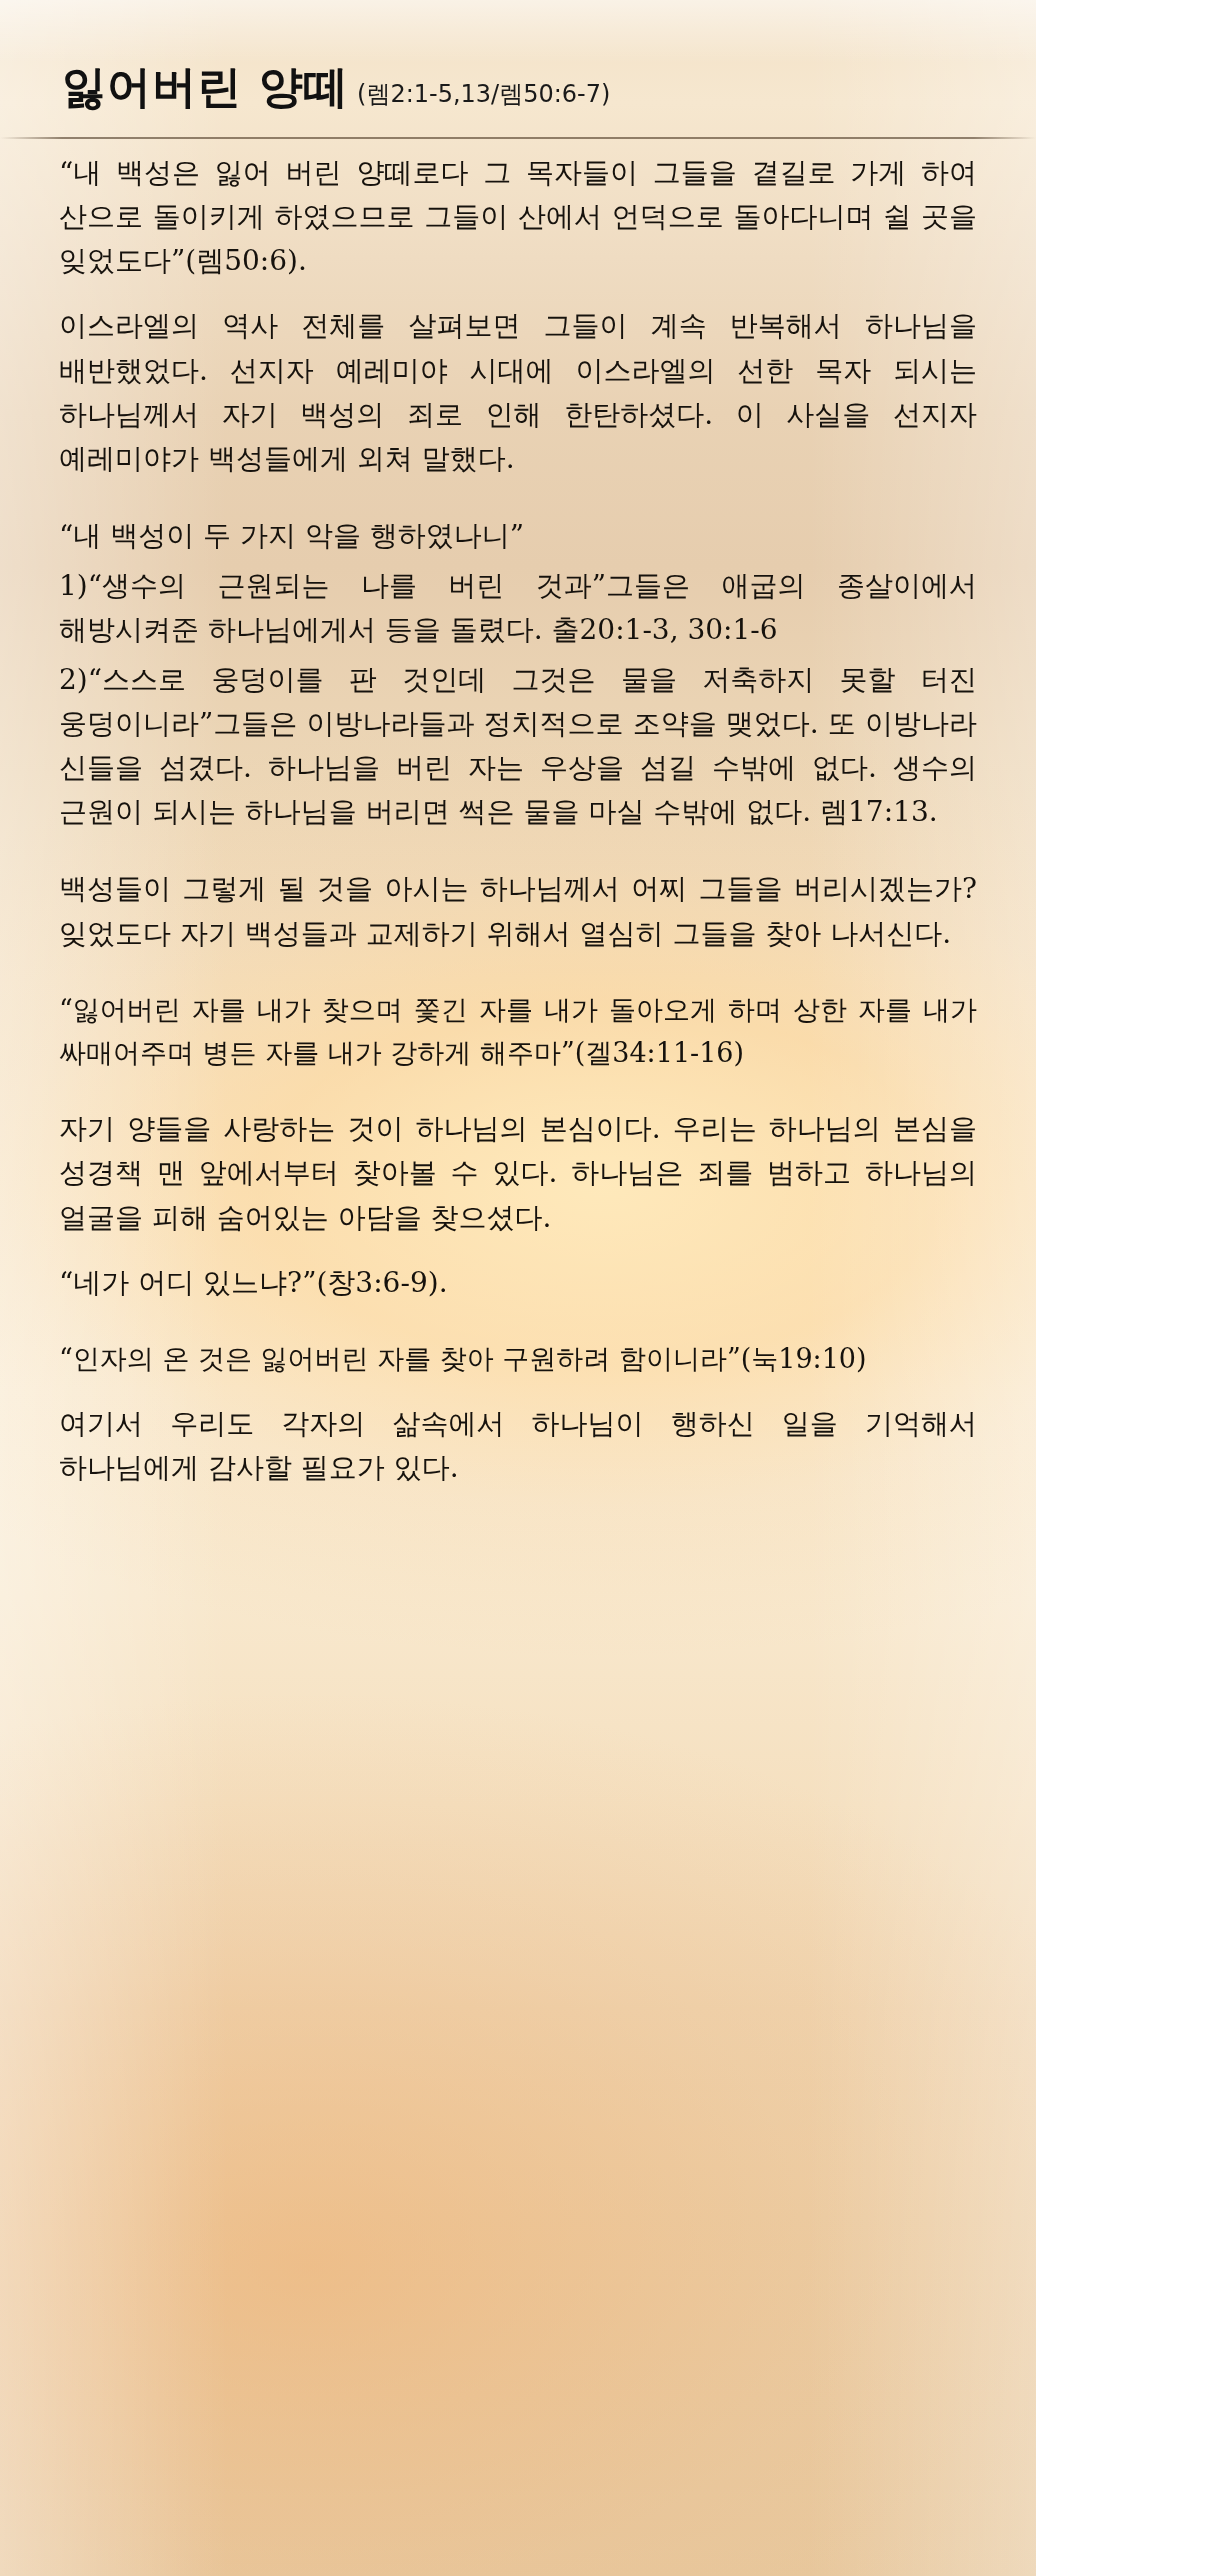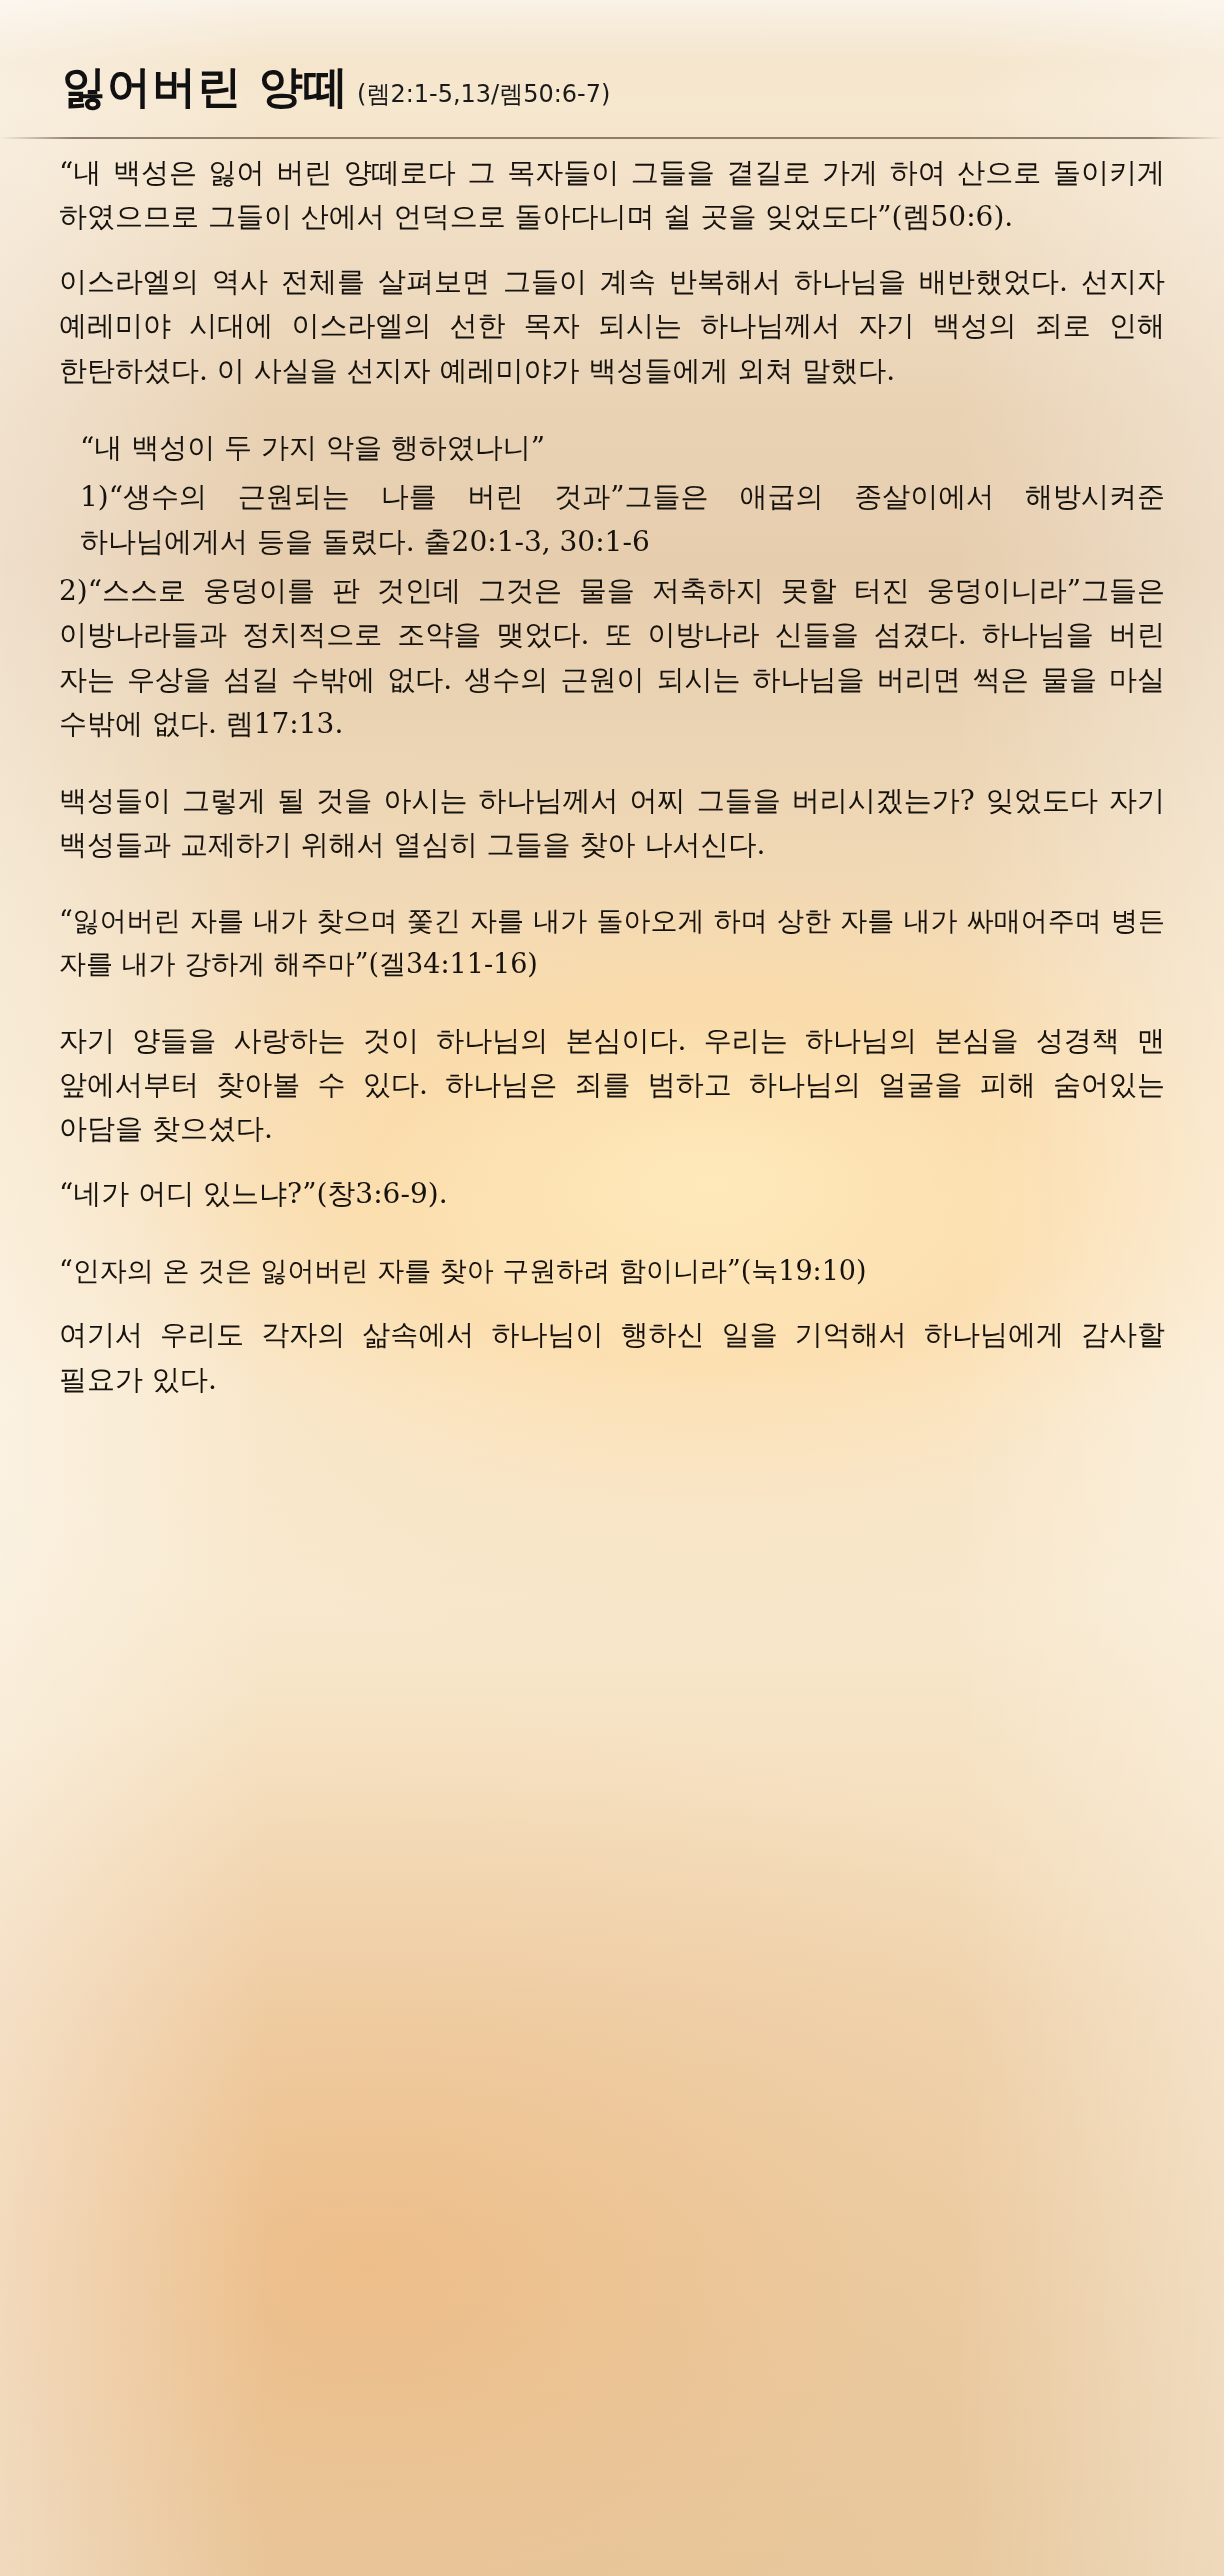--- a/index.html
+++ b/index.html
@@ -8,21 +8,21 @@
   }
   body {
     width: 1224px;
     background: #ffffff;
     font-family: "DejaVu Serif", "Liberation Serif", serif;
   }
 
   
   .page {
     position: relative;
-    width: 1224px;
+    width: 1036px;
     height: 2576px;
     overflow: hidden;
     
     background:
       radial-gradient(ellipse 894px 473px at 58% 46%, rgba(255,233,186,0.95) 0%, rgba(255,214,150,0.55) 38%, rgba(247,196,132,0.12) 68%, rgba(255,255,255,0) 100%),
       radial-gradient(ellipse 1156px 736px at 30% 88%, rgba(239,176,114,0.55) 0%, rgba(236,186,136,0.25) 45%, rgba(255,255,255,0) 78%),
       linear-gradient(180deg,
         #f3e2c8 0%,
         #f6e7cf 4%,
         #efdcc2 10%,
@@ -91,21 +91,20 @@
     color: #16120d;
     font-size: 28px;
     line-height: 1.58;
     margin: 0 0 21px 0;
     text-align: justify;
     text-justify: inter-character;
     word-break: keep-all;
   }
   .para.tight {
     margin-bottom: 5.3px;
-    margin-left: 21px;
   }
   .para.gap-lg {
     margin-bottom: 33px;
   }
   .para.left {
     text-align: left;
   }
   .quote-line {
     font-size: 27px;
   }

